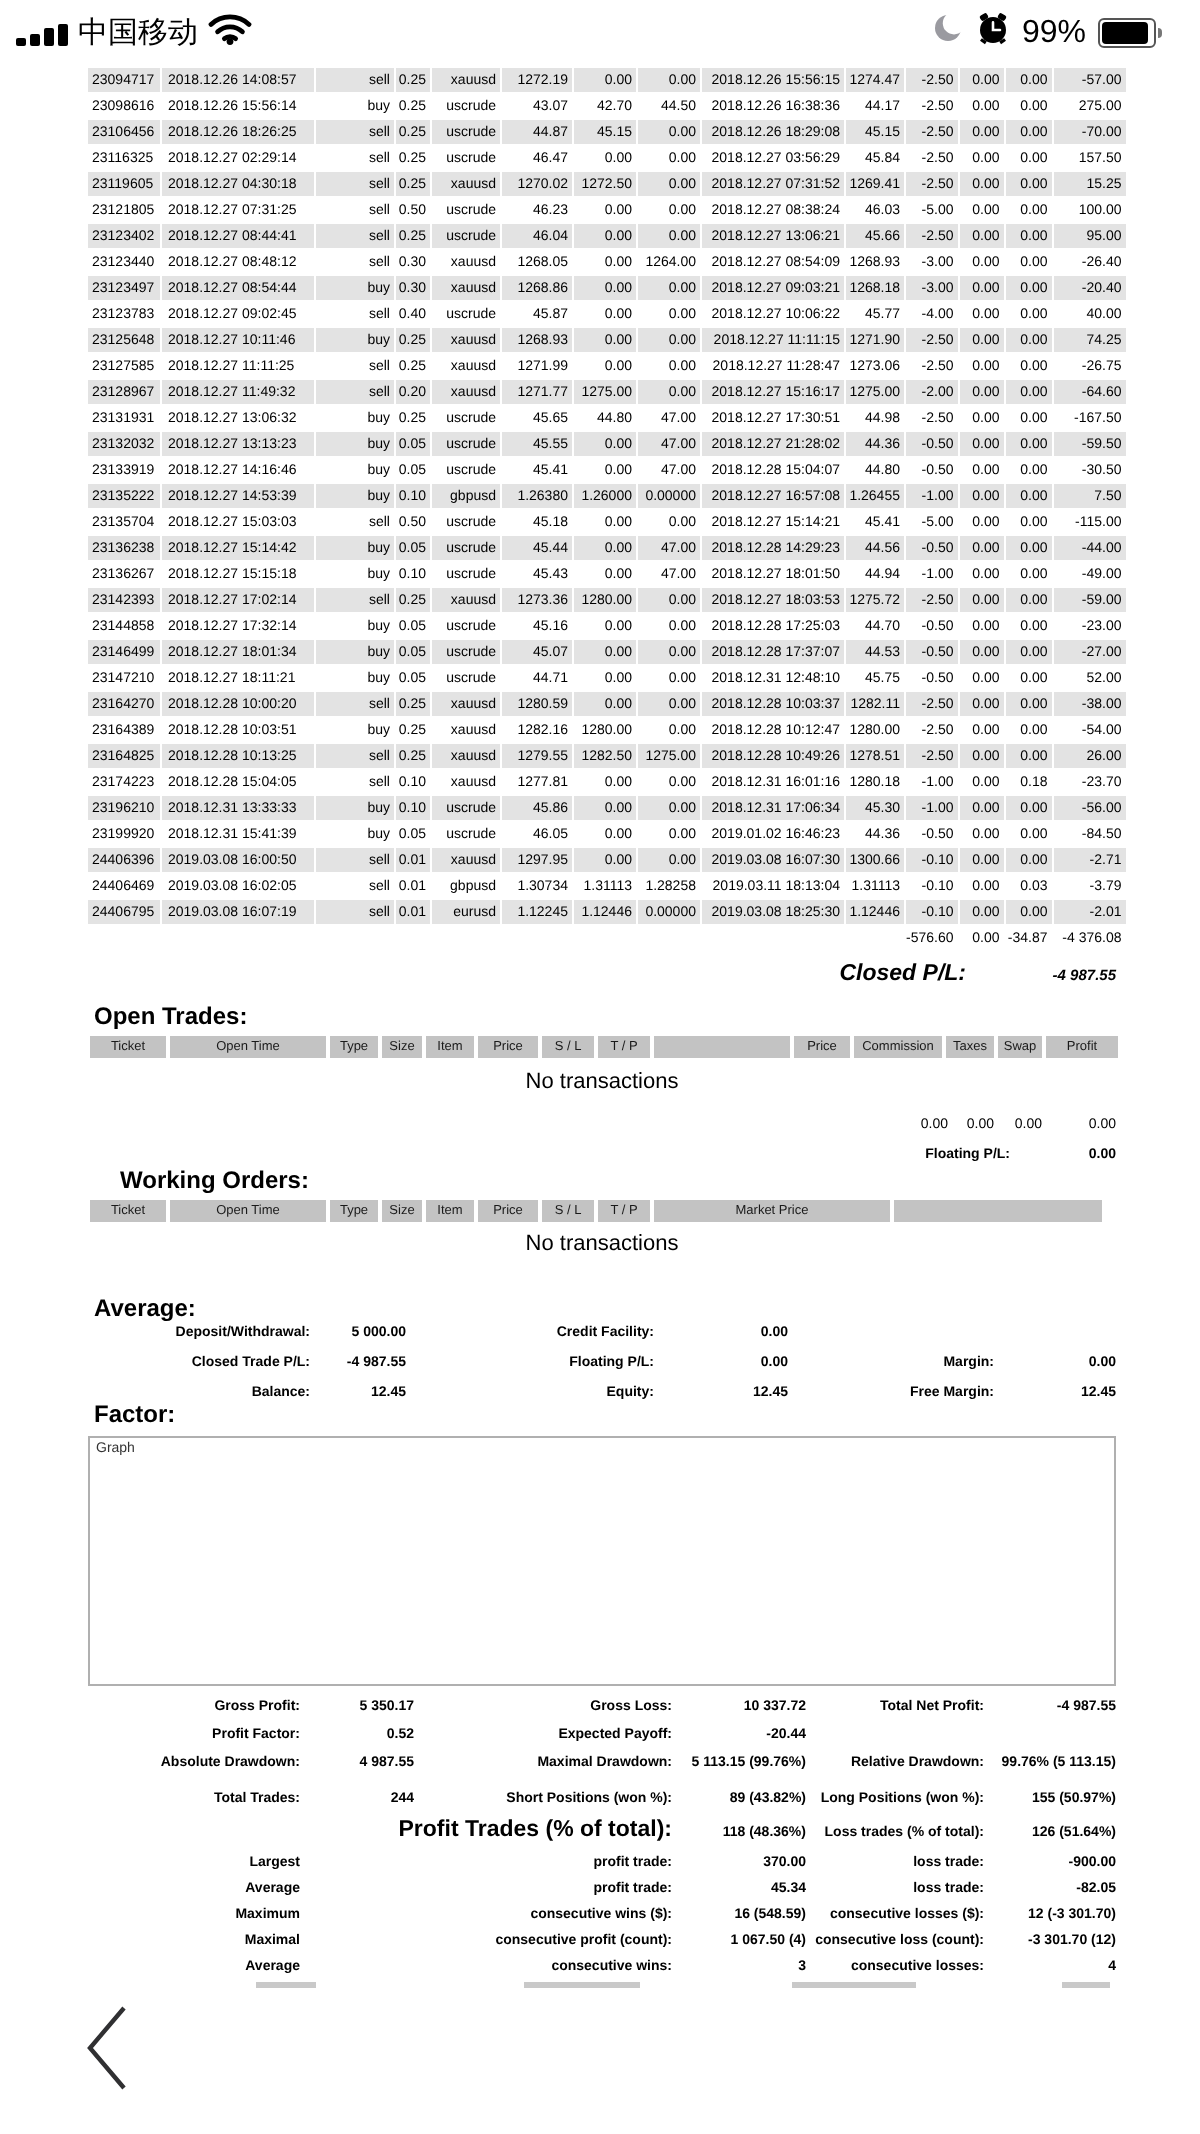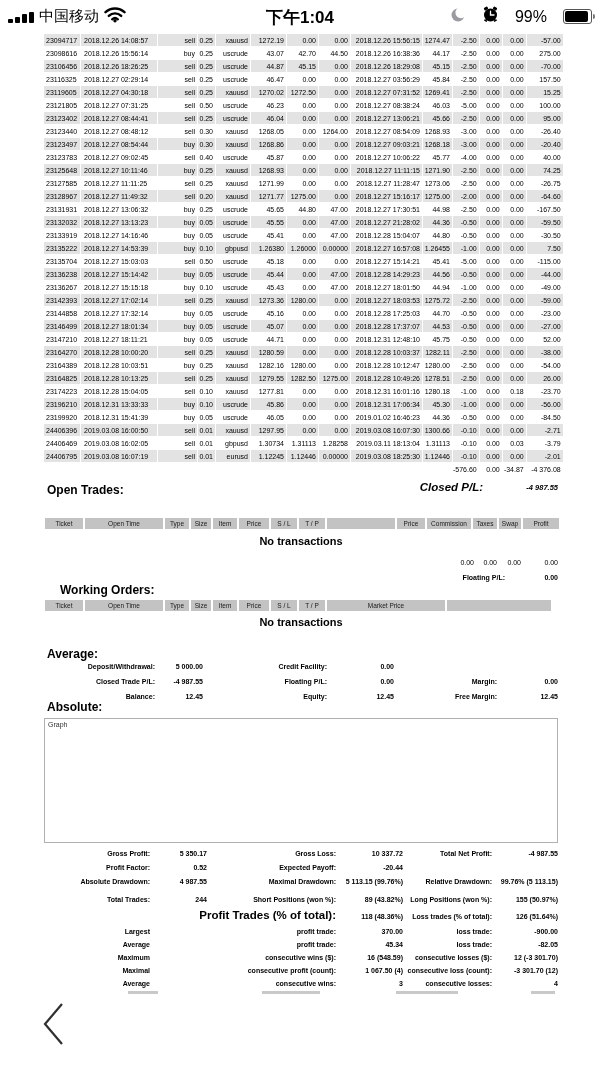--- a/index.html
+++ b/index.html
@@ -7,21 +7,21 @@
           font-family:"Liberation Sans",sans-serif;color:#000;}
   
   .status-bar{position:absolute;top:0;left:0;width:600px;height:33px;background:#fff;}
   .sb-left{position:absolute;left:8px;top:0;height:33px;display:flex;align-items:center;gap:5px;}
   .signal{display:flex;align-items:flex-end;gap:2px;height:12px;}
   .signal i{display:block;width:5px;background:#000;border-radius:1px;}
   .signal i:nth-child(1){height:4px;}.signal i:nth-child(2){height:6px;}
   .signal i:nth-child(3){height:9px;}.signal i:nth-child(4){height:11px;}
   .carrier{font-size:15px;letter-spacing:0;}
   .sb-time{position:absolute;left:0;width:600px;text-align:center;top:6px;font-size:17px;font-weight:700;}
-  .sb-right{position:absolute;right:8px;top:0;height:33px;display:flex;align-items:center;gap:16px;}
+  .sb-right{position:absolute;right:22px;top:0;height:33px;display:flex;align-items:center;gap:6px;}
   .pct{font-size:16px;}
   .battery{position:relative;width:27px;height:13px;border:1px solid #555;border-radius:3px;}
   .battery .fill{position:absolute;left:1px;top:1px;bottom:1px;width:23px;background:#000;border-radius:2px;}
   .battery .tip{position:absolute;right:-4px;top:3.5px;width:2.5px;height:5px;background:#777;border-radius:0 2px 2px 0;}
   
   table.trades{position:absolute;left:43px;top:33px;border-collapse:separate;border-spacing:1px;
                table-layout:fixed;font-size:7px;line-height:11px;}
   table.trades td{height:12px;padding:0 2px 0 0;text-align:right;white-space:nowrap;overflow:hidden;}
   table.trades tr.stripe td{background:#e3e3e3;}
   table.trades tr.totals td{background:none;}
@@ -30,21 +30,21 @@
   
   .pl-line{position:absolute;left:0;width:600px;height:16px;font-style:italic;}
   .pl-label{position:absolute;bottom:1px;font-weight:700;font-size:11.5px;}
   .pl-value{position:absolute;bottom:2px;font-weight:700;font-size:7.5px;}
   
   .sec-title{position:absolute;left:47px;font-size:12px;font-weight:700;}
   
   table.hdr{position:absolute;left:43px;border-collapse:separate;border-spacing:2px 0;table-layout:fixed;}
   table.hdr th{height:11px;background:#c3c3c3;font-size:6.5px;font-weight:400;color:#1a1a1a;
                text-align:center;white-space:nowrap;overflow:hidden;padding:0;}
-  .no-trans{position:absolute;left:44px;width:514px;text-align:center;font-size:11px;font-weight:bold;}
+  .no-trans{position:absolute;left:44px;width:514px;text-align:center;font-size:11px;}
   .num-line{position:absolute;left:0;width:600px;height:11px;font-size:7px;}
   .num-line span{position:absolute;}
   .sm-bold{font-weight:700;font-size:7px;}
   
   .sum-grid{position:absolute;left:44px;top:663px;}
   .sum-row{display:grid;grid-template-columns:111px 48px 124px 67px 103px 61px;height:15px;
            font-size:7px;font-weight:700;}
   .sum-row span{text-align:right;white-space:nowrap;}
   .graph-box{position:absolute;left:44px;top:718px;width:512px;height:123px;border:1px solid #b0b0b0;}
   .graph-box .glabel{font-size:7px;color:#333;padding:2px 0 0 3px;}
@@ -78,21 +78,20 @@
       <span class="carrier">中国移动</span>
       <span>
         <svg width="22" height="17" viewBox="0 0 22 17">
           <path d="M1.5 6.2 A14 14 0 0 1 20.5 6.2" stroke="#000" stroke-width="2.4" fill="none" stroke-linecap="round"></path>
           <path d="M4.8 9.9 A9 9 0 0 1 17.2 9.9" stroke="#000" stroke-width="2.4" fill="none" stroke-linecap="round"></path>
           <path d="M8.2 13.3 A4.3 4.3 0 0 1 13.8 13.3" stroke="#000" stroke-width="2.4" fill="none" stroke-linecap="round"></path>
           <circle cx="11" cy="14.8" r="1.7" fill="#000"></circle>
         </svg>
       </span>
     </div>
-    <div class="sb-time">下午1:04</div>
     <div class="sb-right">
       <span>
         <svg width="16" height="16" viewBox="0 0 16 16">
           <circle cx="8" cy="8" r="6.5" fill="#9a9aa0"></circle>
           <circle cx="11" cy="5.6" r="5.6" fill="#ffffff"></circle>
         </svg>
       </span>
       <span>
         <svg width="17" height="17" viewBox="0 0 17 17">
           <rect x="2" y="1" width="4" height="3" rx="1" transform="rotate(-30 4 2.5)" fill="#000"></rect>
@@ -676,21 +675,21 @@
             <td class="col13">-4 376.08</td>
           </tr>
         </tbody>
     </table>
 
     <div class="pl-line" style="top:478px;">
       <span class="pl-label" style="right:117px;">Closed P/L:</span>
       <span class="pl-value" style="right:42px;">-4 987.55</span>
     </div>
 
-    <div class="sec-title" style="top:483px;">Open Trades:</div>
+    <div class="sec-title" style="top:501px;">Open Trades:</div>
     <table class="hdr" style="top:518px;">
       <colgroup>
         <col style="width:38px">
           <col style="width:78px">
           <col style="width:24px">
           <col style="width:20px">
         <col style="width:24px">
           <col style="width:30px">
           <col style="width:26px">
           <col style="width:26px">
@@ -784,21 +783,21 @@
         <div class="sum-row">
           <span>Balance:</span>
           <span>12.45</span>
           <span>Equity:</span>
           <span>12.45</span>
           <span>Free Margin:</span>
           <span>12.45</span>
         </div>
       </div>
 
-    <div class="sec-title" style="top:700px;">Absolute:</div>
+    <div class="sec-title" style="top:700px;">Factor:</div>
     <div class="graph-box">
       <div class="glabel">Graph</div>
     </div>
     <div class="dt-grid">
         <div class="dt-row h14">
           <span>Gross Profit:</span>
           <span>5 350.17</span>
           <span>Gross Loss:</span>
           <span>10 337.72</span>
           <span>Total Net Profit:</span>

